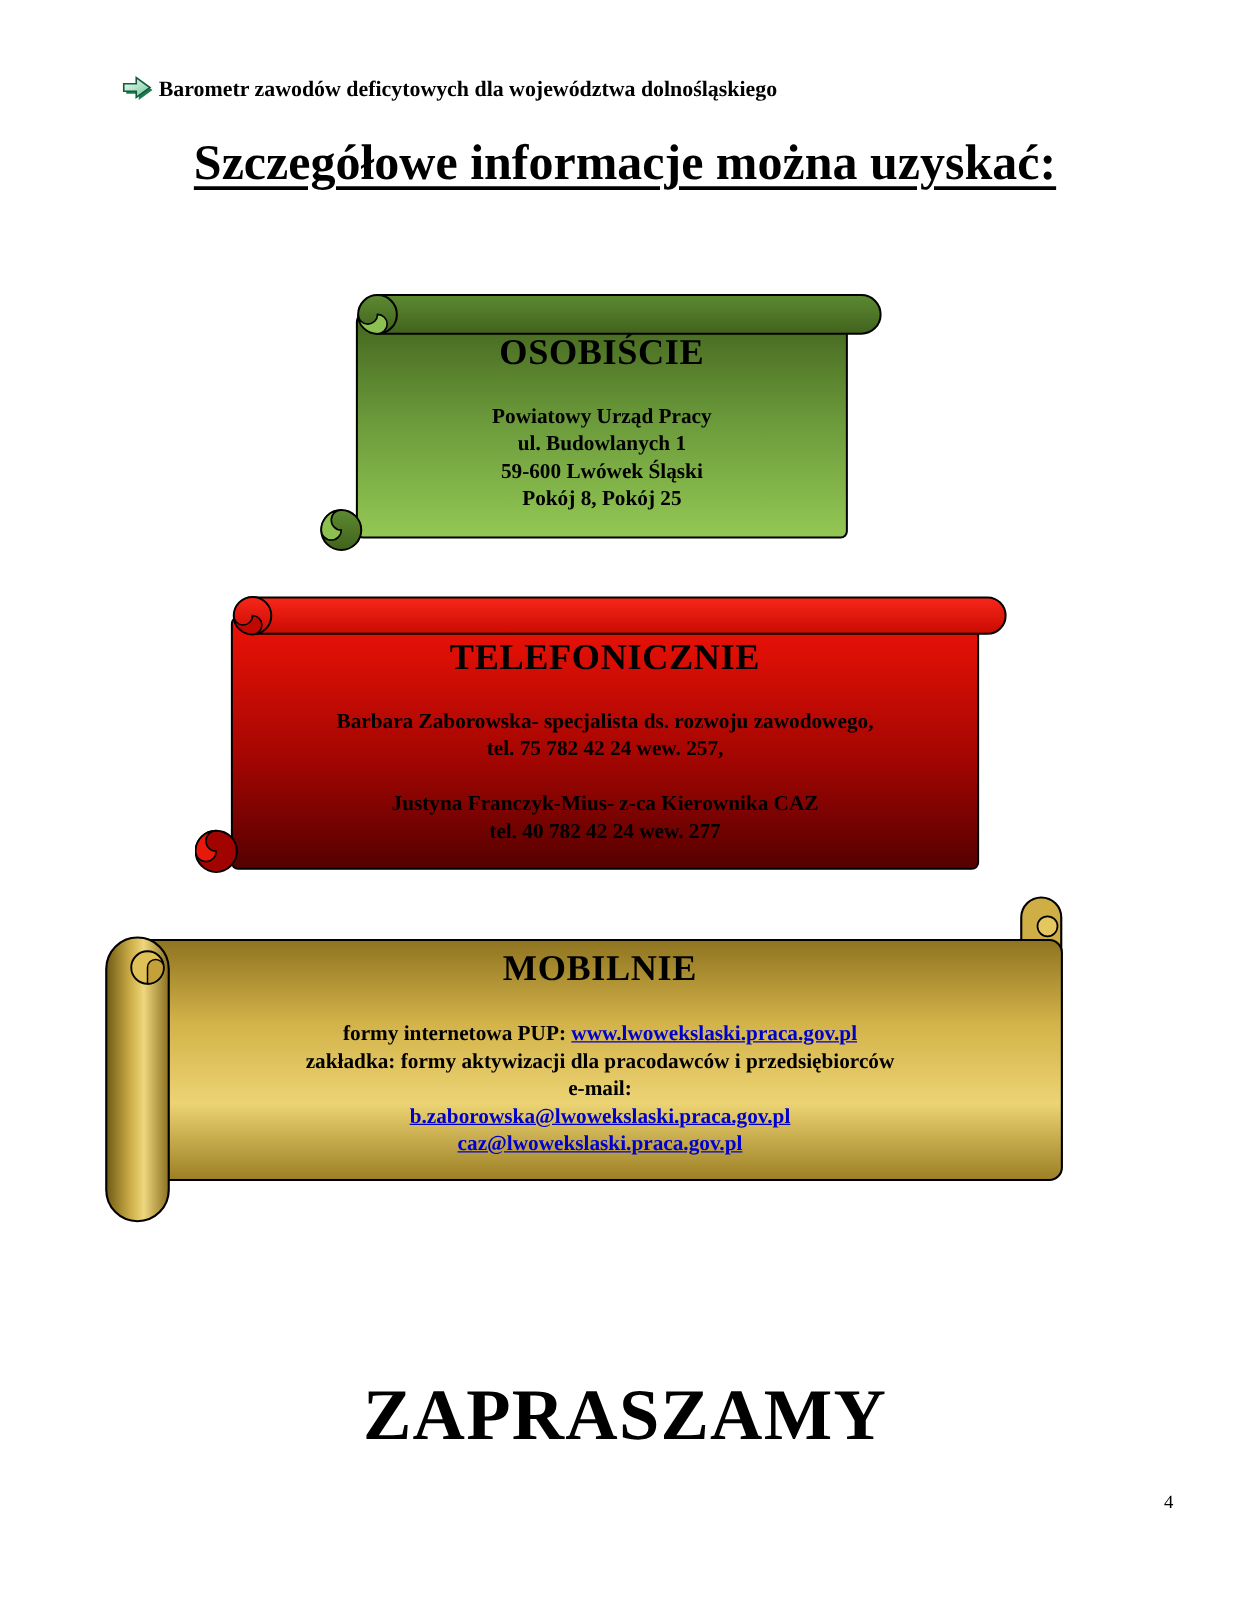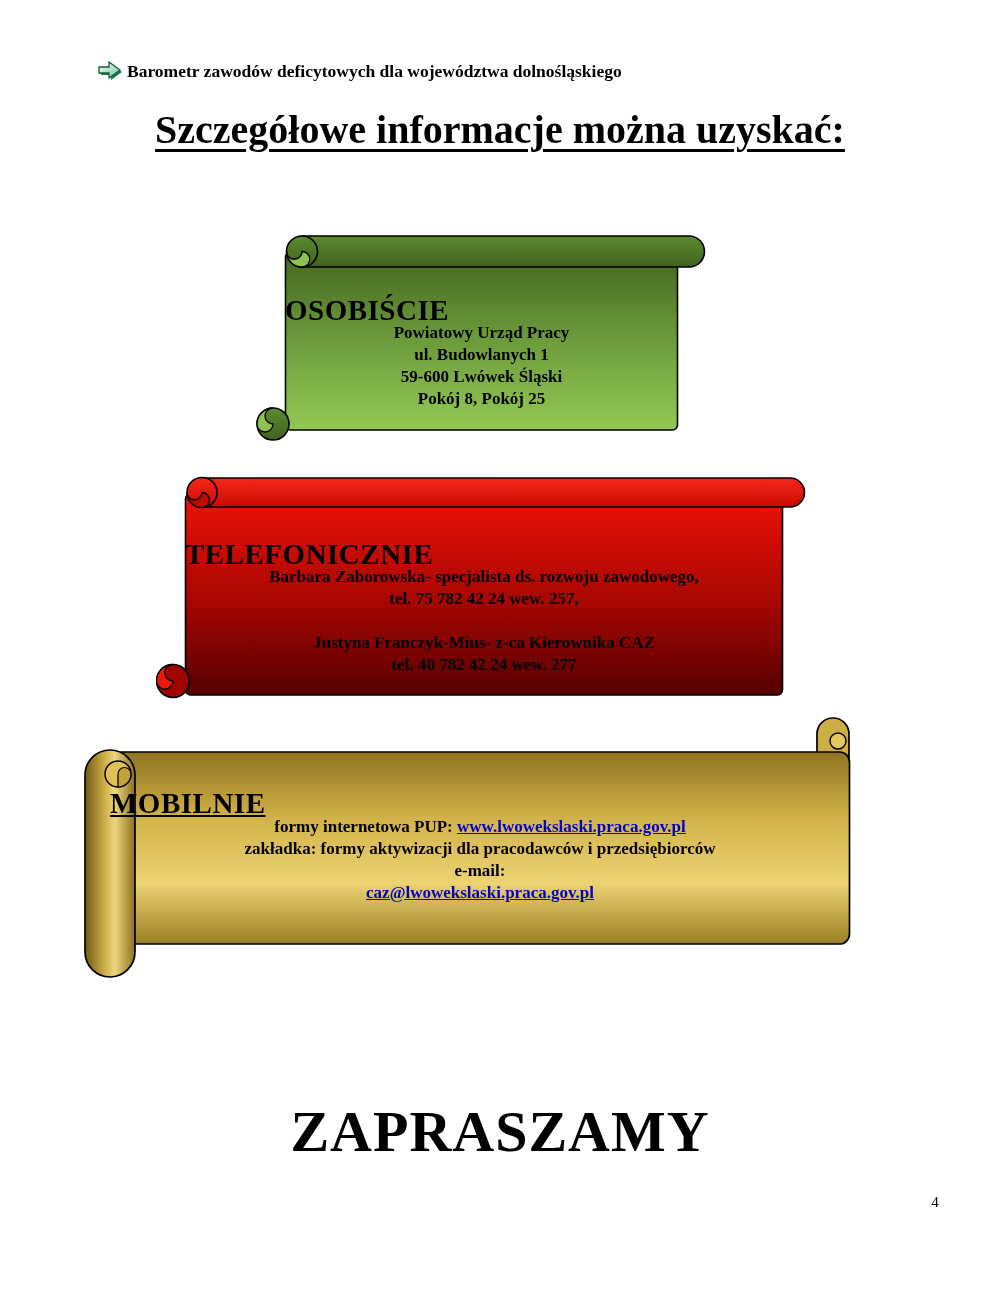--- a/index.html
+++ b/index.html
@@ -26,32 +26,32 @@
     text-align: center; font-size: 40px; font-weight: bold; color: #000;
     text-decoration: underline; text-decoration-thickness: 3px; text-underline-offset: 6px;
   }
   
   .banner { position: absolute; }
   .banner svg { position: absolute; left: 0; top: 0; }
   .b-green { left: 256px; top: 234px; width: 452px; height: 212px; }
   .b-red   { left: 156px; top: 474px; width: 672px; height: 240px; }
   .b-gold  { left: 80px;  top: 712px; width: 780px; height: 272px; }
   .b-head {
-    position: absolute; font-weight: bold; color: #000;
-    font-size: 29px; letter-spacing: 0.5px; margin-top: 28px;
+    position: absolute; text-align: center; font-weight: bold; color: #000;
+    font-size: 29px; letter-spacing: 0.5px;
   }
   .b-lines {
     position: absolute; text-align: center; font-weight: bold; color: #000;
     font-size: 17px; line-height: 22px; font-family: Liberation Serif, serif;
   }
   .b-green .b-head  { left: 29px; top: 32px;  width: 393px; }
   .b-green .b-lines { left: 29px; top: 88px;  width: 393px; }
   .b-red .b-head    { left: 29px; top: 36px;  width: 598px; }
   .b-red .b-lines   { left: 29px; top: 92px;  width: 598px; }
-  .b-gold .b-head   { left: 30px; top: 47px;  width: 740px; text-decoration: underline; }
+  .b-gold .b-head   { left: 30px; top: 47px;  width: 740px; }
   .b-gold .b-lines  { left: 30px; top: 104px; width: 740px; }
   .spacer-line { height: 22px; }
   a.lnk { font-weight: bold; text-decoration: underline; cursor: pointer; }
   
   .closing {
     position: absolute; left: 0; top: 1098px; width: 100%;
     text-align: center; font-size: 58px; font-weight: bold; color: #000;
     letter-spacing: 1px;
   }
   .page-num {
@@ -163,20 +163,21 @@
 
       <path d="M5 63 A25 25 0 0 1 55 63 L55 240 A25 25 0 0 1 5 240 Z" fill="url(#gRollY)" stroke="#000" stroke-width="1.7"></path>
       <circle cx="38" cy="62" r="13" fill="#e0c158" stroke="#000" stroke-width="1.5"></circle>
       <path d="M38 75 A13 13 0 0 0 51 62 A6.5 6.5 0 0 0 38 62 Z" fill="#c3a138" stroke="#000" stroke-width="1.2"></path>
     </svg>
     <div class="b-head">MOBILNIE</div>
     <div class="b-lines">
       <div><span>formy internetowa PUP: </span><a class="lnk" style="color: rgb(0, 0, 205);">www.lwowekslaski.praca.gov.pl</a></div>
       <div>zakładka: formy aktywizacji dla pracodawców i przedsiębiorców</div>
       <div>e-mail:</div>
+      <div><a class="lnk" style="color: rgb(0, 0, 205);">b.zaborowska@lwowekslaski.praca.gov.pl</a></div>
       <div><a class="lnk" style="color: rgb(0, 0, 205);">caz@lwowekslaski.praca.gov.pl</a></div>
     </div>
   </div>
 
   <div class="closing">ZAPRASZAMY</div>
 
   <div class="page-num">4</div>
 
 </div>
 

